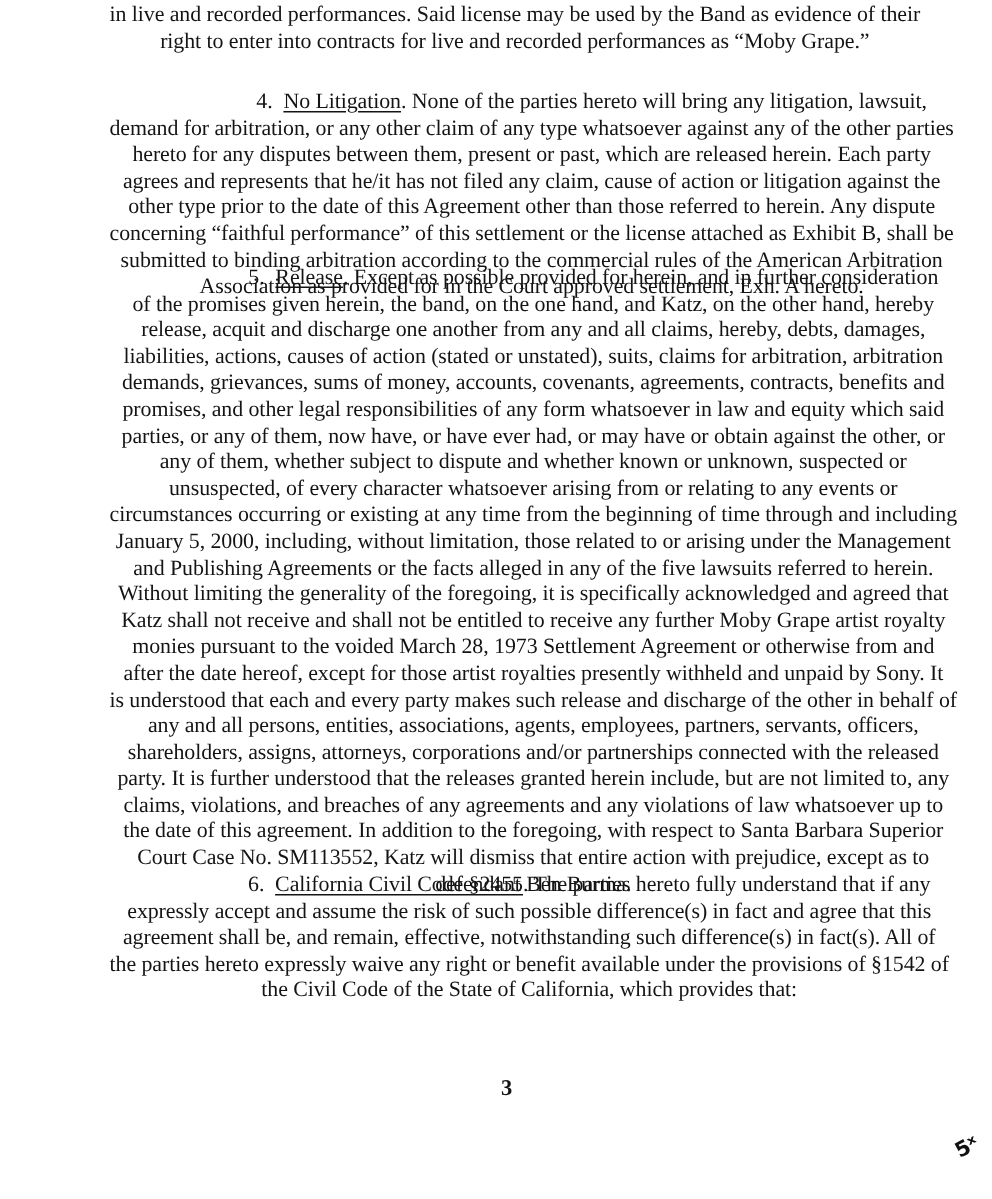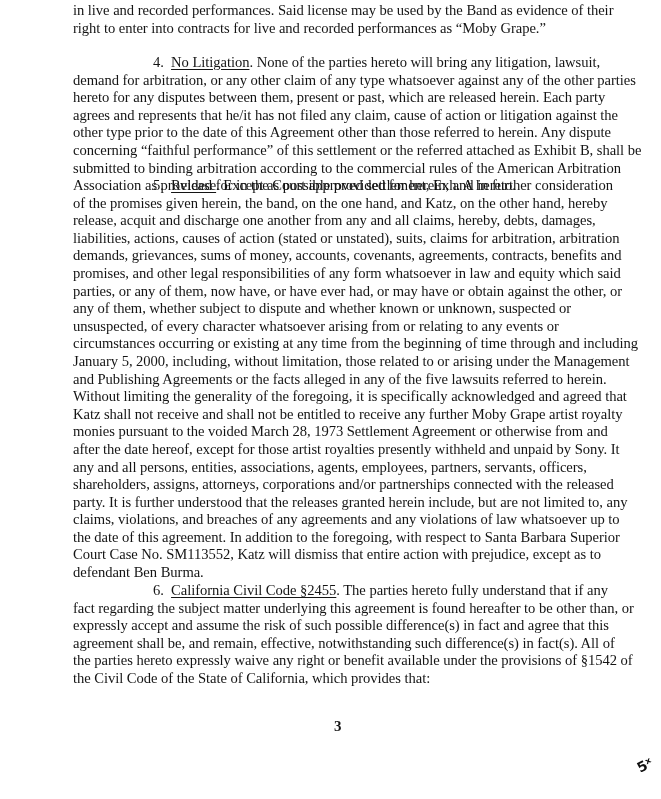--- a/index.html
+++ b/index.html
@@ -18,36 +18,36 @@
     .page {
       position: absolute;
       left: 73px;
       top: 0px;
       width: 566px;
     }
     .para {
       font-size: 14.6px;
       line-height: 17.6px;
       margin: 0;
-      text-align: left;
+      text-align: center;
       letter-spacing: -0.05px;
     }
     .line {
       display: block;
       white-space: nowrap;
     }
     .indent {
       padding-left: 80px;
     }
     .u {
       text-decoration: underline;
       text-underline-offset: 2px;
     }
     #p-cont { position: absolute; top: 2px; left: 0; }
-    #p4 { position: absolute; top: 54px; left: 0; }
+    #p4 { position: absolute; top: 60px; left: 0; }
     #p5 { position: absolute; top: 177px; left: 0; }
     #p6 { position: absolute; top: 582px; left: 0; }
     .page-number {
       position: absolute;
       left: 334px;
       top: 718px;
       font-size: 15px;
       font-weight: bold;
       font-family: "Liberation Serif", serif;
     }
@@ -71,21 +71,21 @@
     <span class="line">in live and recorded performances.  Said license may be used by the Band as evidence of their</span>
     <span class="line">right to enter into contracts for live and recorded performances as “Moby Grape.”</span>
   </p>
 
   <p class="para" id="p4">
     <span class="line indent"><span>4.</span>&nbsp;&nbsp;<span class="u">No Litigation</span><span>.  None of the parties hereto will bring any litigation, lawsuit,</span></span>
     <span class="line">demand for arbitration, or any other claim of any type whatsoever against any of the other parties</span>
     <span class="line">hereto for any disputes between them, present or past, which are released herein.  Each party</span>
     <span class="line">agrees and represents that he/it has not filed any claim, cause of action or litigation against the</span>
     <span class="line">other type prior to the date of this Agreement other than those referred to herein.  Any dispute</span>
-    <span class="line">concerning “faithful performance” of this settlement or the referred attached as Exhibit B, shall be</span>
+    <span class="line">concerning “faithful performance” of this settlement or the license attached as Exhibit B, shall be</span>
     <span class="line">submitted to binding arbitration according to the commercial rules of the American Arbitration</span>
     <span class="line">Association as provided for in the Court approved settlement, Exh. A hereto.</span>
   </p>
 
   <p class="para" id="p5">
     <span class="line indent"><span>5.</span>&nbsp;&nbsp;<span class="u">Release</span><span>.  Except as possible provided for herein, and in further consideration</span></span>
     <span class="line">of the promises given herein, the band, on the one hand, and Katz, on the other hand, hereby</span>
     <span class="line">release, acquit and discharge one another from any and all claims, hereby, debts, damages,</span>
     <span class="line">liabilities, actions, causes of action (stated or unstated), suits, claims for arbitration, arbitration</span>
     <span class="line">demands, grievances, sums of money, accounts, covenants, agreements, contracts, benefits and</span>
@@ -93,32 +93,32 @@
     <span class="line">parties, or any of them, now have, or have ever had, or may have or obtain against the other, or</span>
     <span class="line">any of them, whether subject to dispute and whether known or unknown, suspected or</span>
     <span class="line">unsuspected, of every character whatsoever arising from or relating to any events or</span>
     <span class="line">circumstances occurring or existing at any time from the beginning of time through and including</span>
     <span class="line">January 5, 2000, including, without limitation, those related to or arising under the Management</span>
     <span class="line">and Publishing Agreements or the facts alleged in any of the five lawsuits referred to herein.</span>
     <span class="line">Without limiting the generality of the foregoing, it is specifically acknowledged and agreed that</span>
     <span class="line">Katz shall not receive and shall not be entitled to receive any further Moby Grape artist royalty</span>
     <span class="line">monies pursuant to the voided March 28, 1973 Settlement Agreement or otherwise from and</span>
     <span class="line">after the date hereof, except for those artist royalties presently withheld and unpaid by Sony.   It</span>
+    <span class="line">is understood that each and every party makes such release and discharge of the other in behalf of</span>
     <span class="line">any and all persons, entities, associations, agents, employees, partners, servants, officers,</span>
     <span class="line">shareholders, assigns, attorneys, corporations and/or partnerships connected with the released</span>
     <span class="line">party.  It is further understood that the releases granted herein include, but are not limited to, any</span>
     <span class="line">claims, violations, and breaches of any agreements and any violations of law whatsoever up to</span>
     <span class="line">the date of this agreement.  In addition to the foregoing, with respect to Santa Barbara Superior</span>
     <span class="line">Court Case No. SM113552, Katz will dismiss that entire action with prejudice, except as to</span>
     <span class="line">defendant Ben Burma.</span>
   </p>
 
   <p class="para" id="p6">
     <span class="line indent"><span>6.</span>&nbsp;&nbsp;<span class="u">California Civil Code §2455</span><span>.  The parties hereto fully understand that if any</span></span>
-    <span class="line">fact regarding the subject matter underlying this agreement is found hereafter to be other than, or</span>
     <span class="line">expressly accept and assume the risk of such possible difference(s) in fact and agree that this</span>
     <span class="line">agreement shall be, and remain, effective, notwithstanding such difference(s) in fact(s).  All of</span>
     <span class="line">the parties hereto expressly waive any right or benefit available under the provisions of §1542 of</span>
     <span class="line">the Civil Code of the State of California, which provides that:</span>
   </p>
 
 </div>
 
 <div class="page-number">3</div>
 <div class="handwritten">5ˣ</div>

